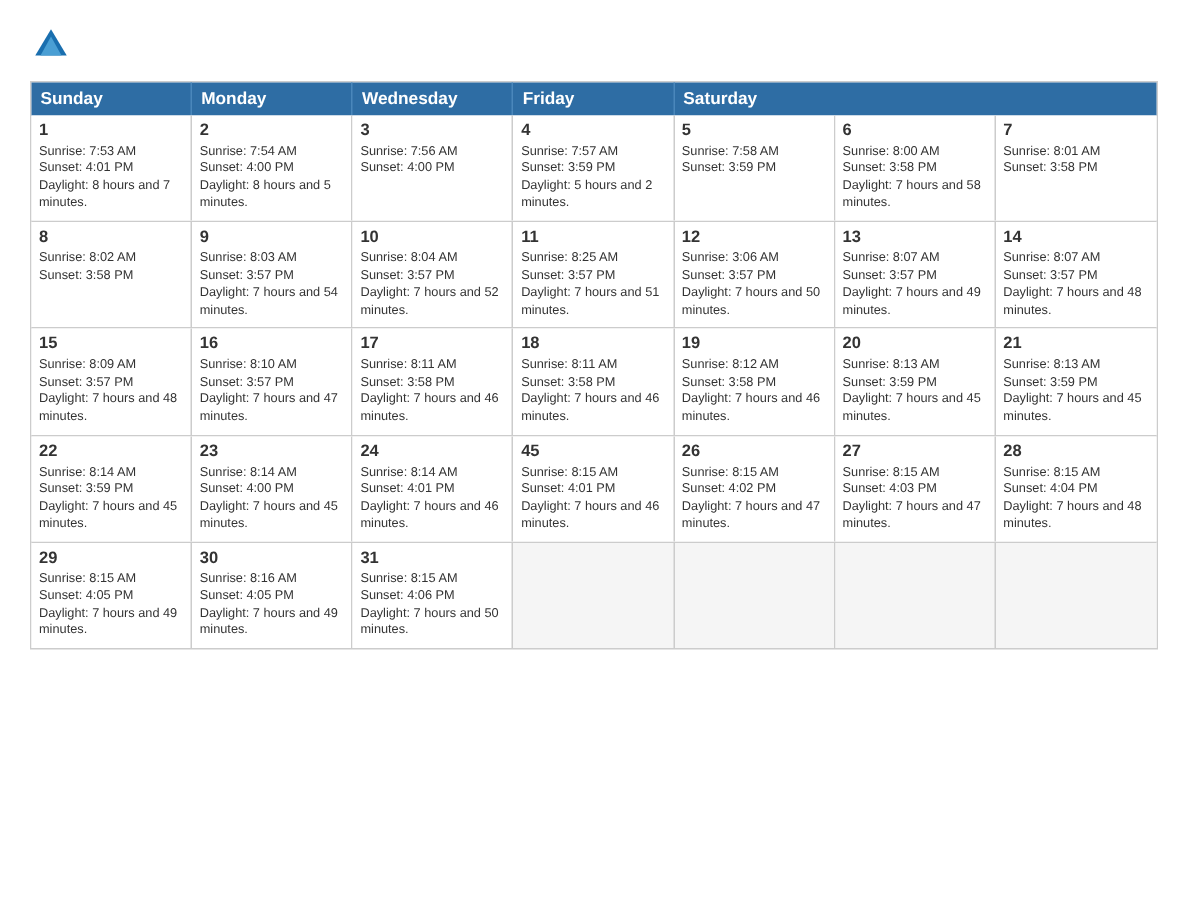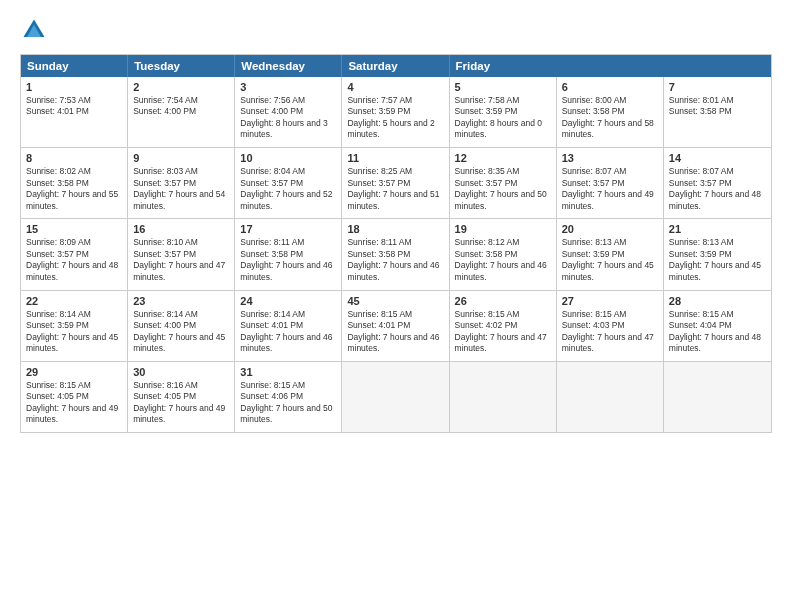--- a/index.html
+++ b/index.html
@@ -122,73 +122,72 @@
     </div>
     <div class="title-block">
       <div class="main-title"></div>
       <div class="subtitle"></div>
     </div>
   </div>
 
   <div class="calendar">
     <div class="cal-header-row">
     <div class="cal-header-cell">Sunday</div>
-        <div class="cal-header-cell">Tuesday</div>
+        <div class="cal-header-cell">Monday</div>
         <div class="cal-header-cell">Wednesday</div>
+        <div class="cal-header-cell">Friday</div>
         <div class="cal-header-cell">Saturday</div>
-        <div class="cal-header-cell">Friday</div>
       </div>
     <div class="cal-body">
     <div class="cal-week">
           <div class="cal-cell">
             <span class="day-num">1</span>
         <div>Sunrise: 7:53 AM</div>
         <div>Sunset: 4:01 PM</div>
+        <div>Daylight: 8 hours and 7 minutes.</div>
           </div>
           <div class="cal-cell">
             <span class="day-num">2</span>
         <div>Sunrise: 7:54 AM</div>
         <div>Sunset: 4:00 PM</div>
+        <div>Daylight: 8 hours and 5 minutes.</div>
           </div>
           <div class="cal-cell">
             <span class="day-num">3</span>
         <div>Sunrise: 7:56 AM</div>
         <div>Sunset: 4:00 PM</div>
-        <div>Daylight: 8 hours and 3 minutes.</div>
           </div>
           <div class="cal-cell">
             <span class="day-num">4</span>
         <div>Sunrise: 7:57 AM</div>
         <div>Sunset: 3:59 PM</div>
         <div>Daylight: 5 hours and 2 minutes.</div>
           </div>
           <div class="cal-cell">
             <span class="day-num">5</span>
         <div>Sunrise: 7:58 AM</div>
         <div>Sunset: 3:59 PM</div>
-        <div>Daylight: 8 hours and 0 minutes.</div>
           </div>
           <div class="cal-cell">
             <span class="day-num">6</span>
         <div>Sunrise: 8:00 AM</div>
         <div>Sunset: 3:58 PM</div>
         <div>Daylight: 7 hours and 58 minutes.</div>
           </div>
           <div class="cal-cell">
             <span class="day-num">7</span>
         <div>Sunrise: 8:01 AM</div>
         <div>Sunset: 3:58 PM</div>
           </div>
         </div>
         <div class="cal-week">
           <div class="cal-cell">
             <span class="day-num">8</span>
         <div>Sunrise: 8:02 AM</div>
         <div>Sunset: 3:58 PM</div>
-        <div>Daylight: 7 hours and 55 minutes.</div>
           </div>
           <div class="cal-cell">
             <span class="day-num">9</span>
         <div>Sunrise: 8:03 AM</div>
         <div>Sunset: 3:57 PM</div>
         <div>Daylight: 7 hours and 54 minutes.</div>
           </div>
           <div class="cal-cell">
             <span class="day-num">10</span>
         <div>Sunrise: 8:04 AM</div>
@@ -196,21 +195,21 @@
         <div>Daylight: 7 hours and 52 minutes.</div>
           </div>
           <div class="cal-cell">
             <span class="day-num">11</span>
         <div>Sunrise: 8:25 AM</div>
         <div>Sunset: 3:57 PM</div>
         <div>Daylight: 7 hours and 51 minutes.</div>
           </div>
           <div class="cal-cell">
             <span class="day-num">12</span>
-        <div>Sunrise: 8:35 AM</div>
+        <div>Sunrise: 3:06 AM</div>
         <div>Sunset: 3:57 PM</div>
         <div>Daylight: 7 hours and 50 minutes.</div>
           </div>
           <div class="cal-cell">
             <span class="day-num">13</span>
         <div>Sunrise: 8:07 AM</div>
         <div>Sunset: 3:57 PM</div>
         <div>Daylight: 7 hours and 49 minutes.</div>
           </div>
           <div class="cal-cell">

